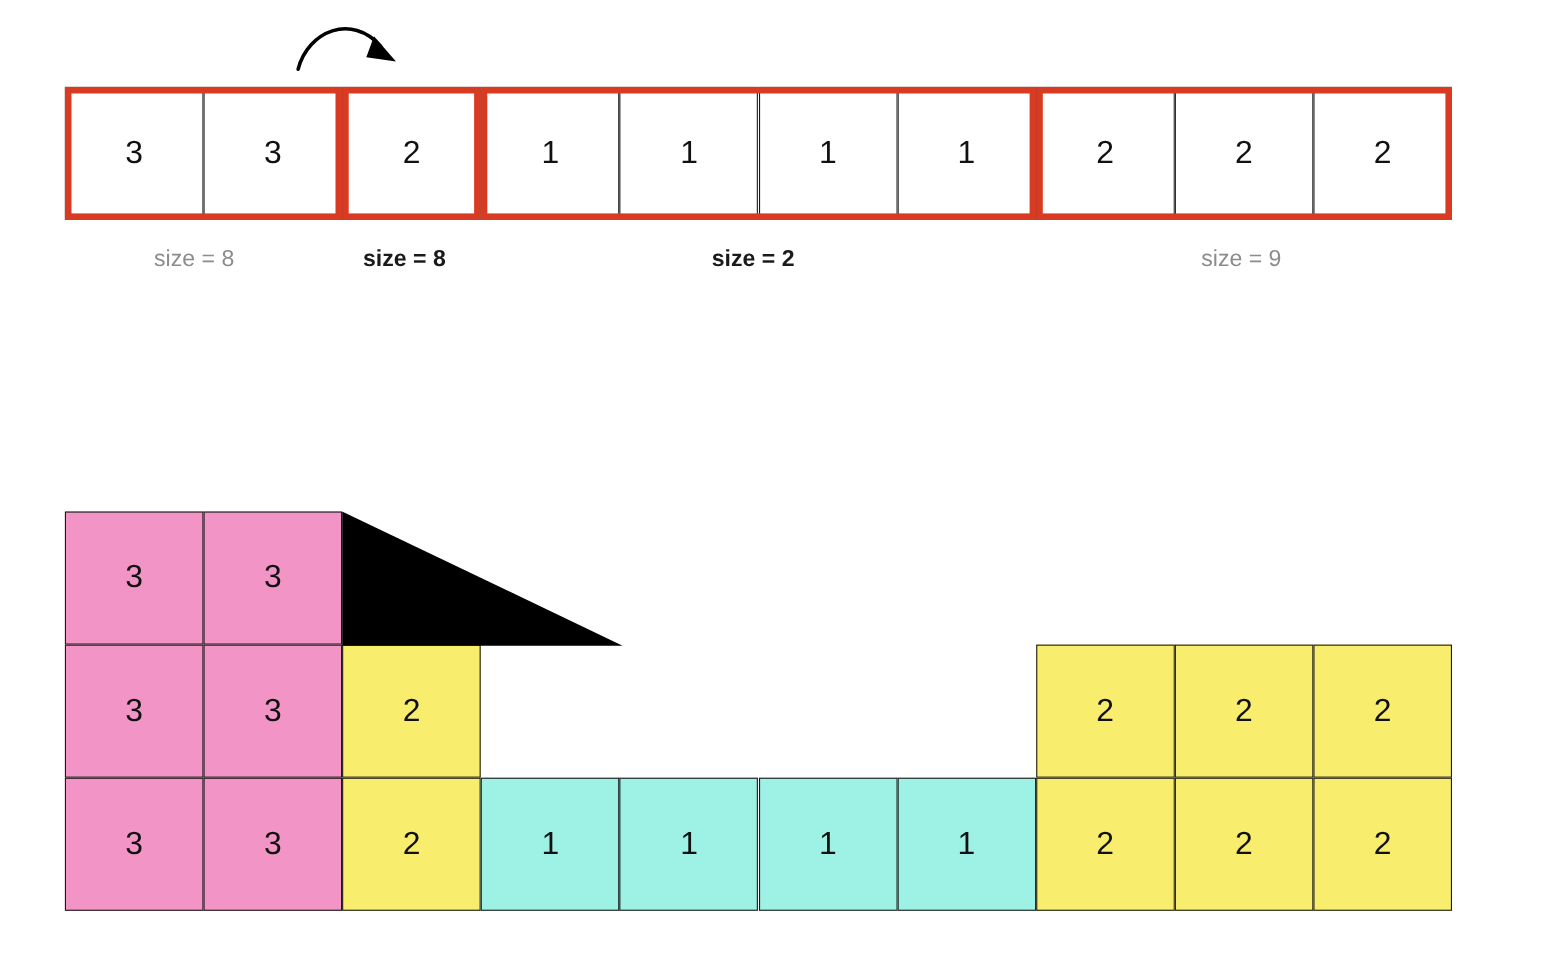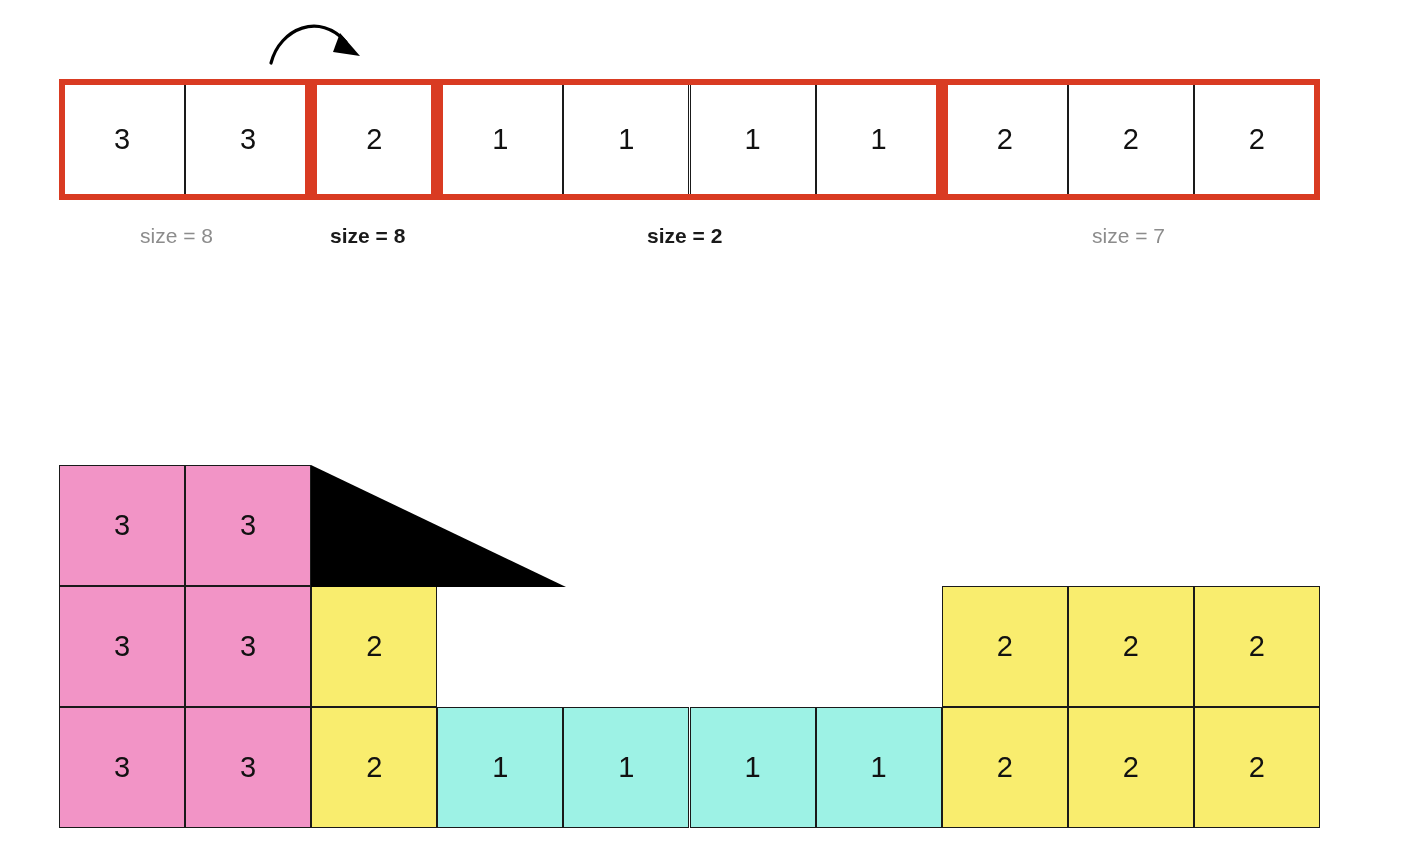--- a/index.html
+++ b/index.html
@@ -164,21 +164,21 @@
 
     <div class="group-outline" style="left:0px;width:252.2px;"></div>
     <div class="group-outline" style="left:252.2px;width:126.1px;"></div>
     <div class="group-outline" style="left:378.3px;width:504.4px;"></div>
     <div class="group-outline" style="left:882.7px;width:378.3px;"></div>
   </div>
 
   <div class="size-label muted" style="left:140px;  top:225px;">size = 8</div>
   <div class="size-label strong" style="left:330px;  top:225px;">size = 8</div>
   <div class="size-label strong" style="left:647px;  top:225px;">size = 2</div>
-  <div class="size-label muted" style="left:1092px; top:225px;">size = 7</div>
+  <div class="size-label muted" style="left:1092px; top:225px;">size = 9</div>
 
   <div id="histogram">
 
     <div class="hist-cell c-pink" style="left:0px;top:0px;width:126.1px;">
         <span class="cell-value">3</span>
       </div>
     <div class="hist-cell c-pink" style="left:126.1px;top:0px;width:126.1px;">
         <span class="cell-value">3</span>
       </div>
 

